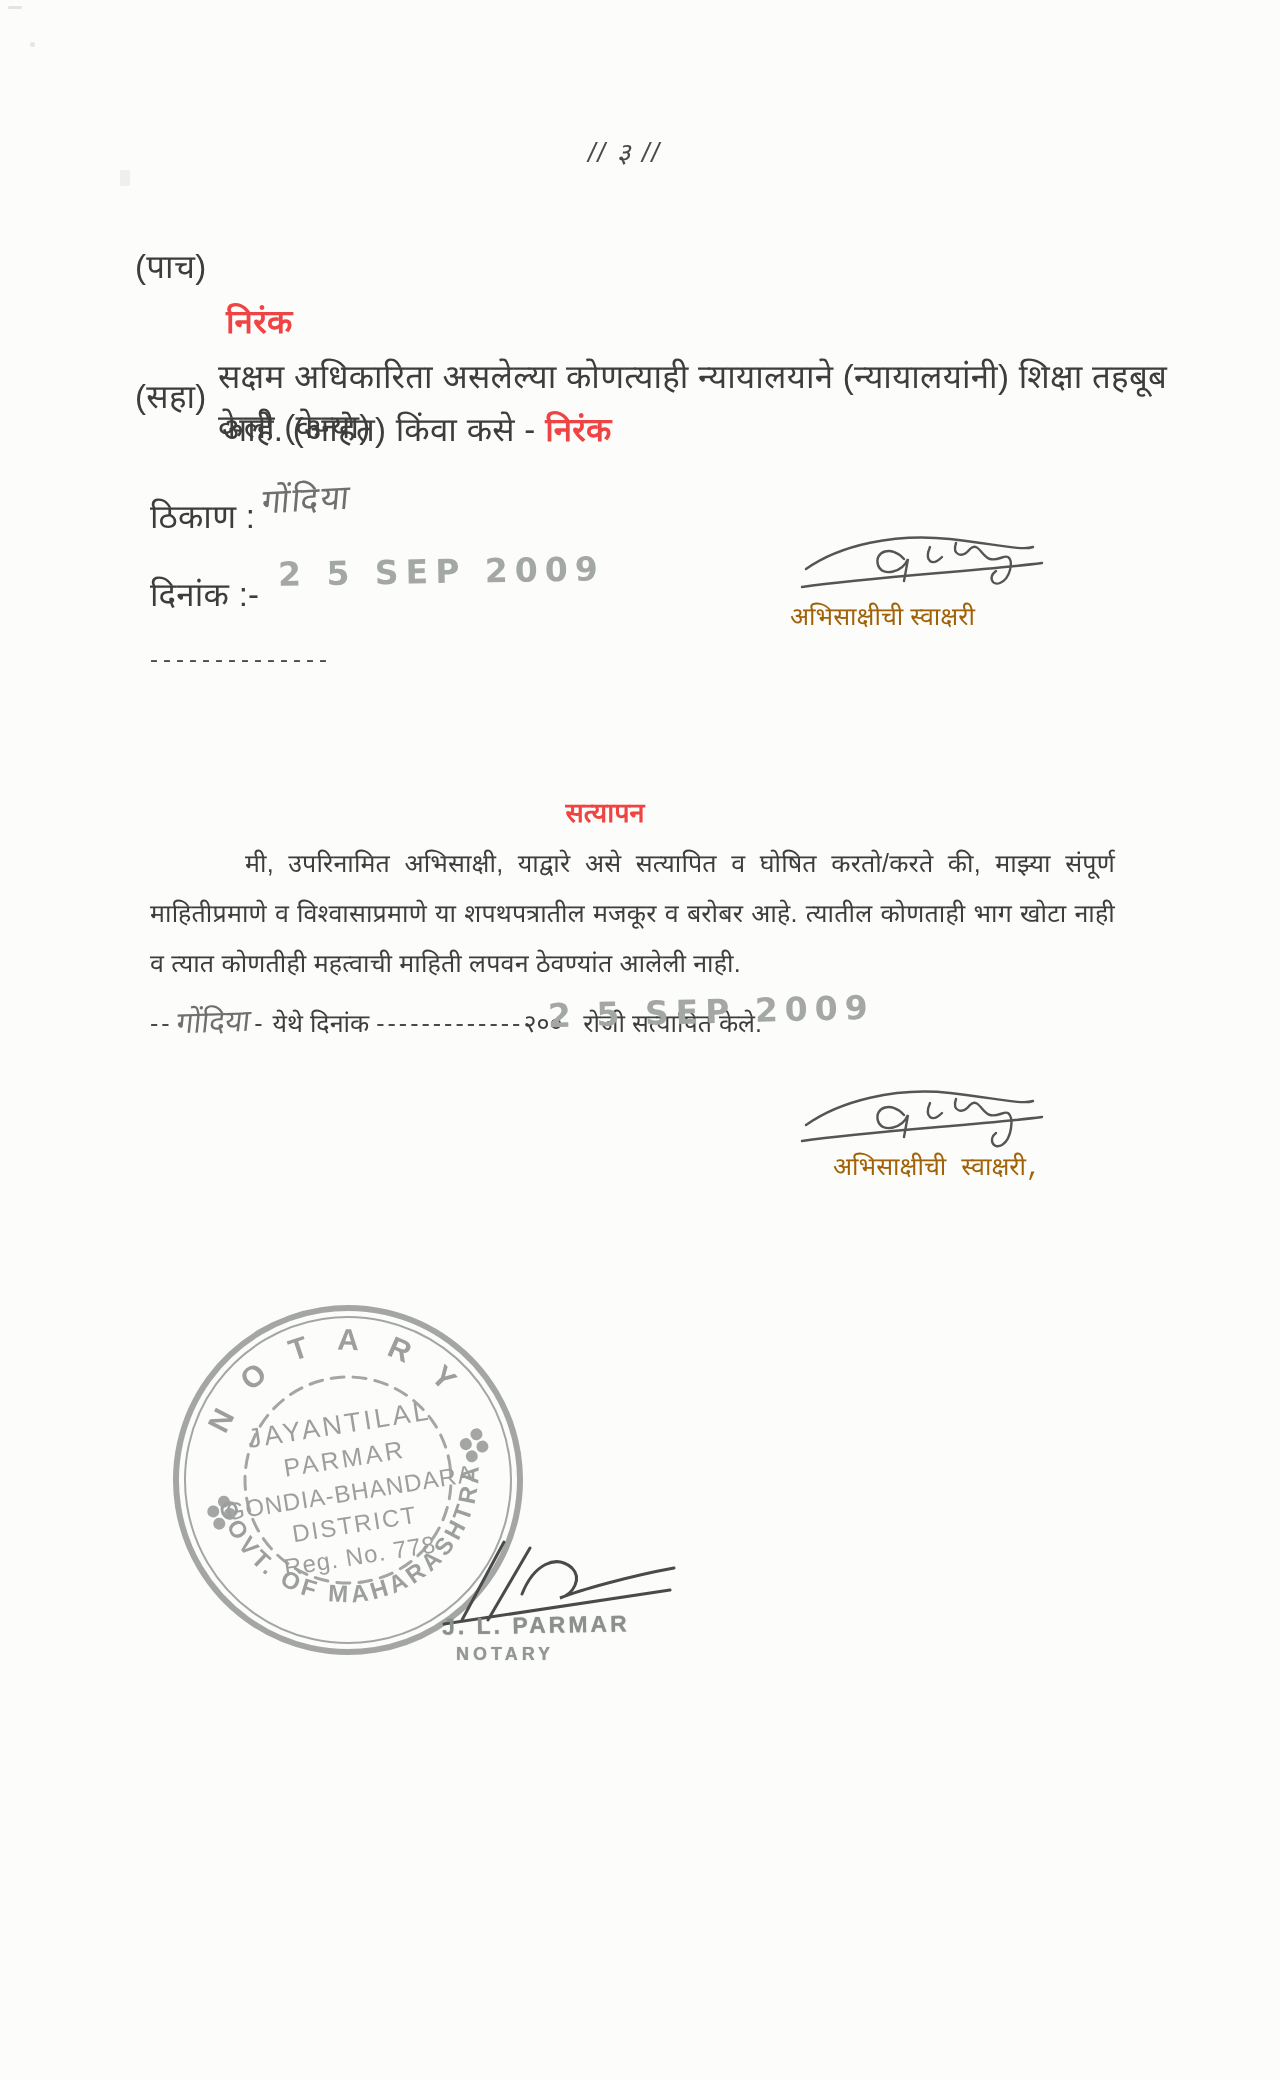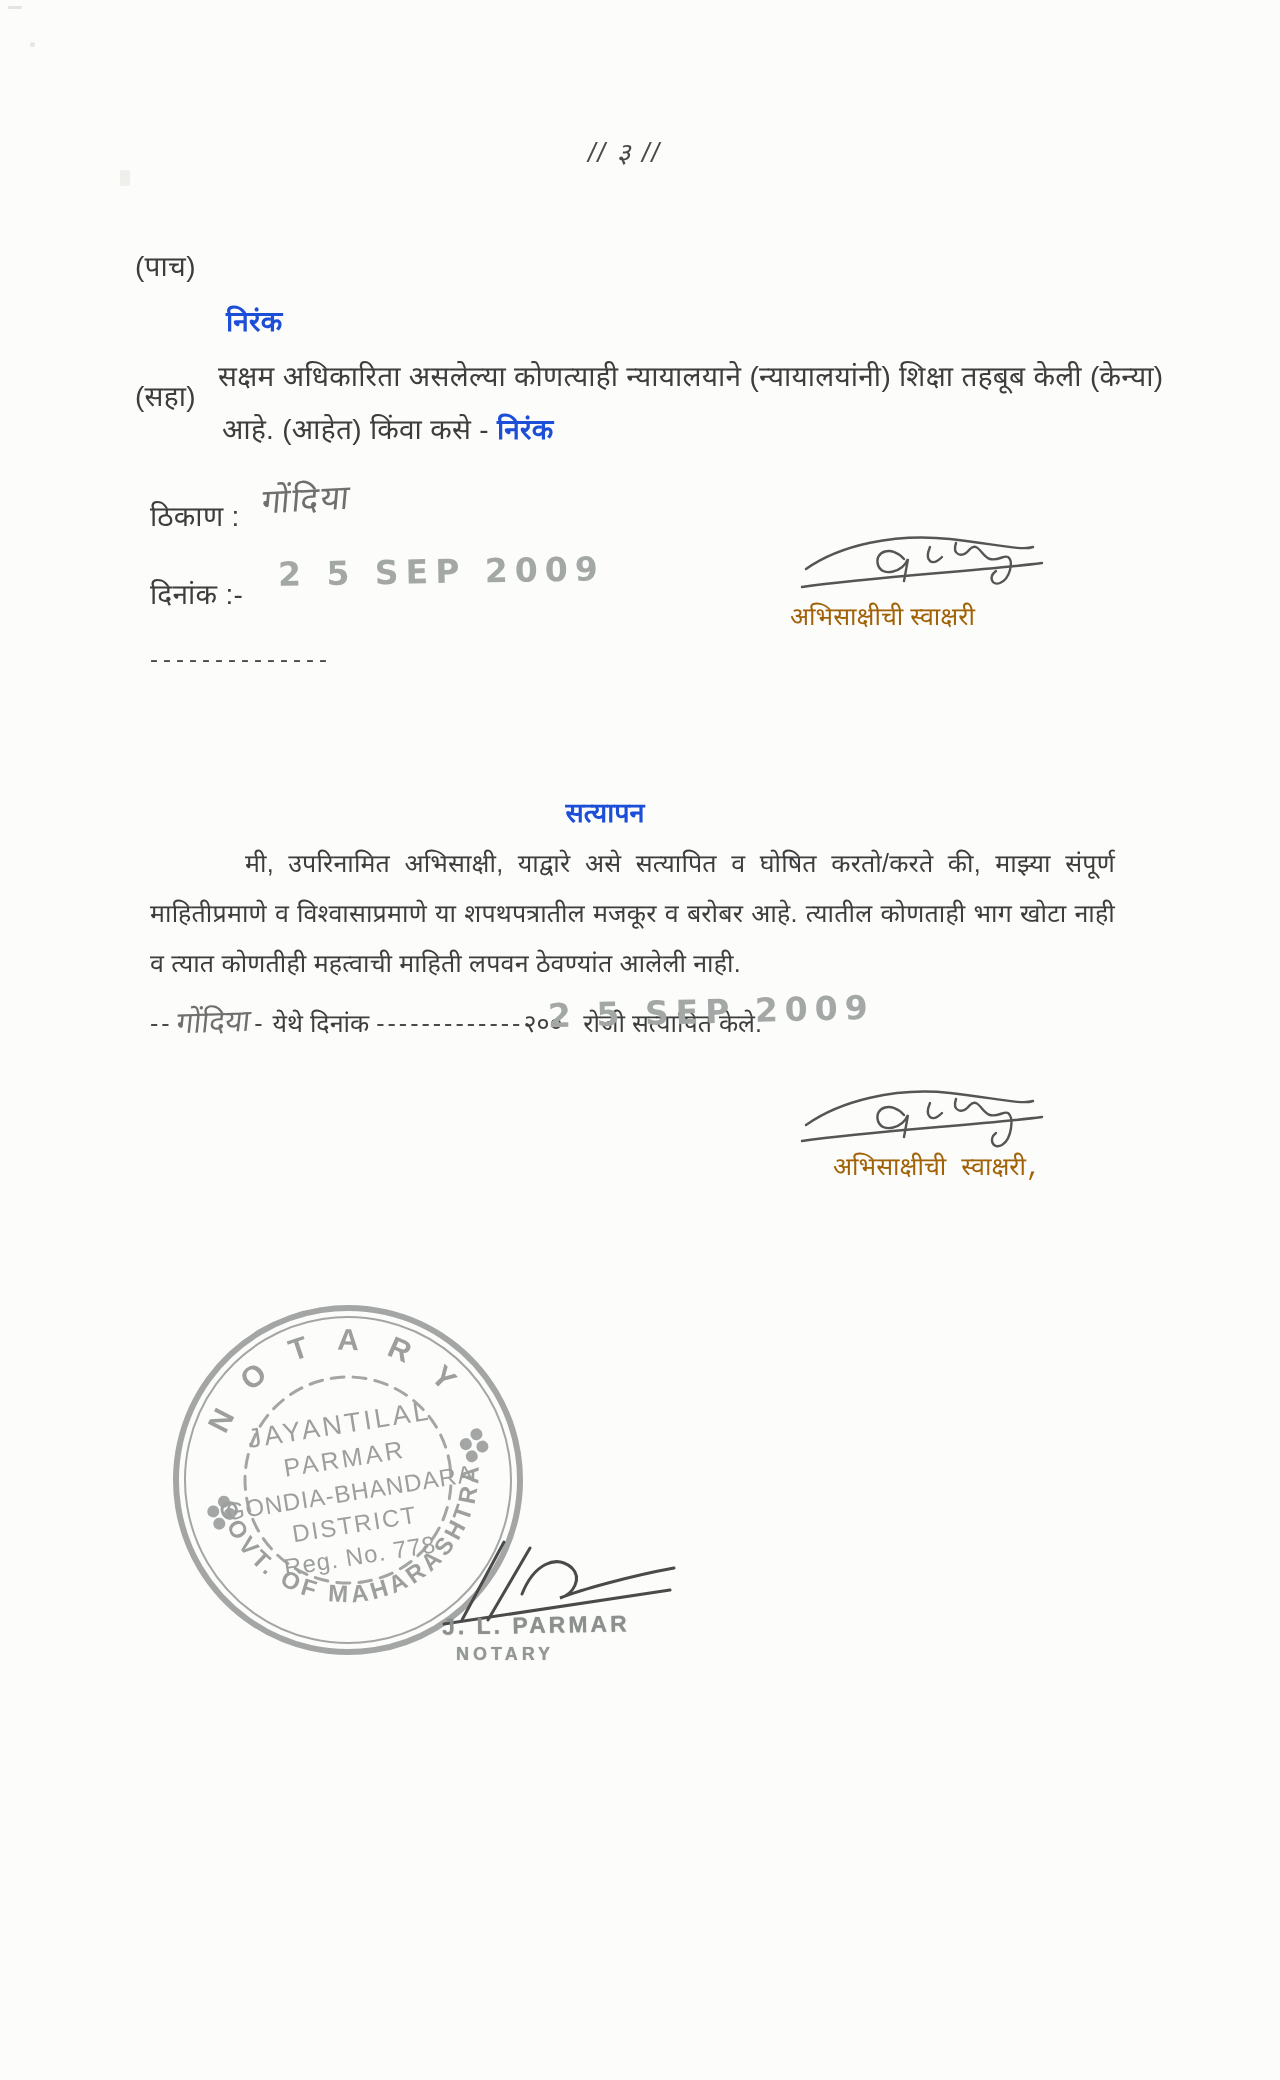--- a/index.html
+++ b/index.html
@@ -6,22 +6,22 @@
   .page{
     position:relative;
     width:1280px;height:2080px;
     margin:0 auto;
     background:#fcfcfa;
     font-family:"Liberation Sans","DejaVu Sans",sans-serif;
     color:#3d3d3d;
     overflow:hidden;
   }
   .abs{position:absolute;}
-  .bold{font-weight:bold;color:#1d4ed8;}
-  .body-text{font-size:28px;line-height:50px;letter-spacing:.3px;}
+  .bold{font-weight:bold;color:#ef4444;}
+  .body-text{font-size:33px;line-height:50px;letter-spacing:.3px;}
   .page-num{font-size:27px;font-style:italic;color:#4a4a4a;letter-spacing:2px;}
   .handwriting{
     font-size:34px;color:#6f6f6f;
     transform:rotate(-3deg) skewX(-8deg);
     letter-spacing:2px;
   }
   .date-stamp{
     font-family:"DejaVu Sans",sans-serif;
     font-size:33px;font-weight:600;
     color:#a3a7a5;letter-spacing:7px;white-space:nowrap;

